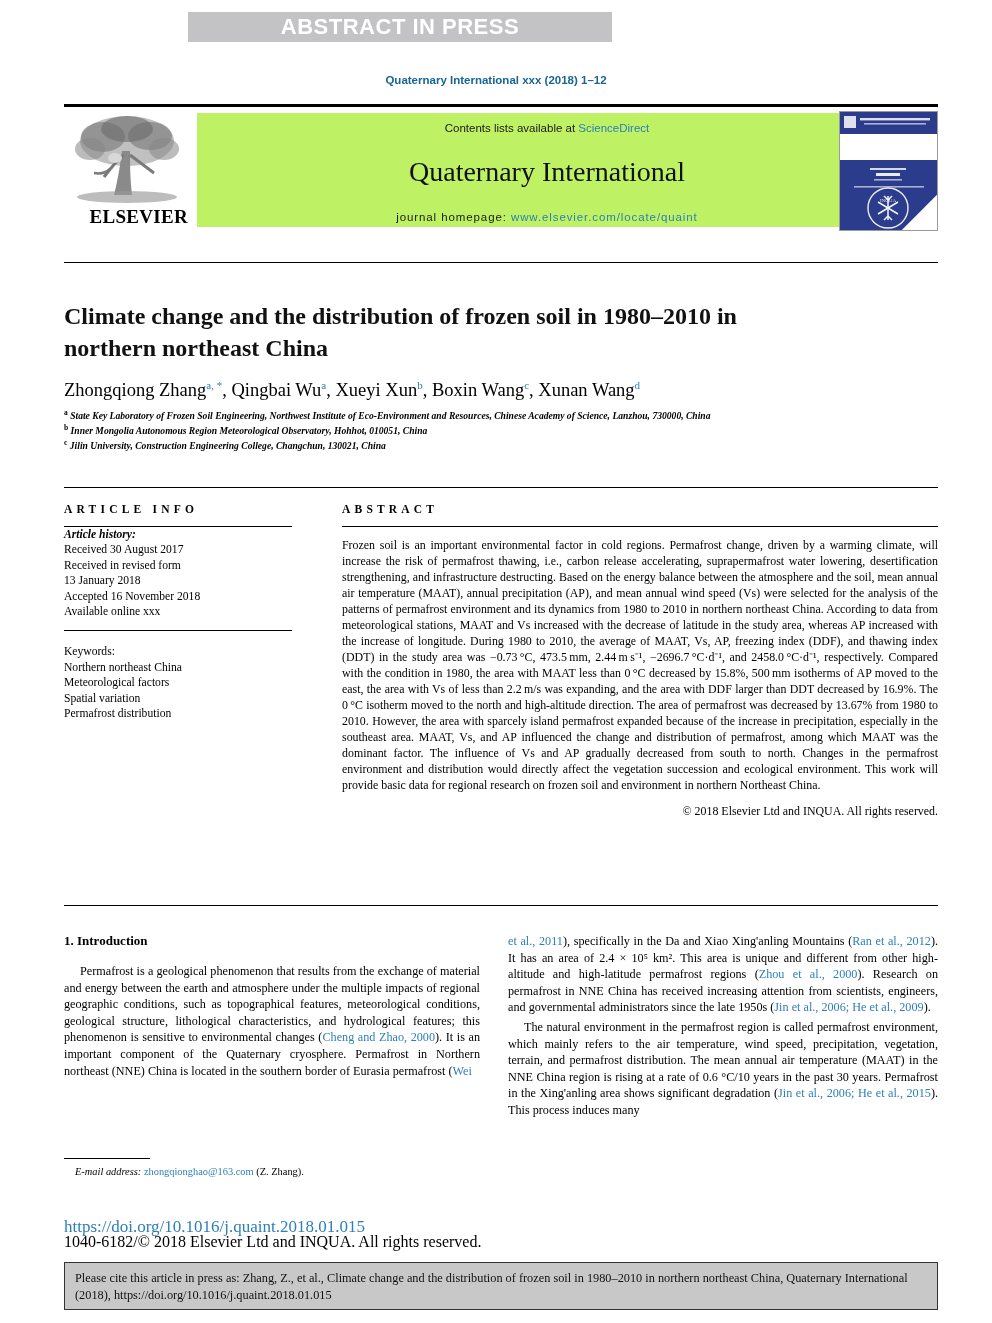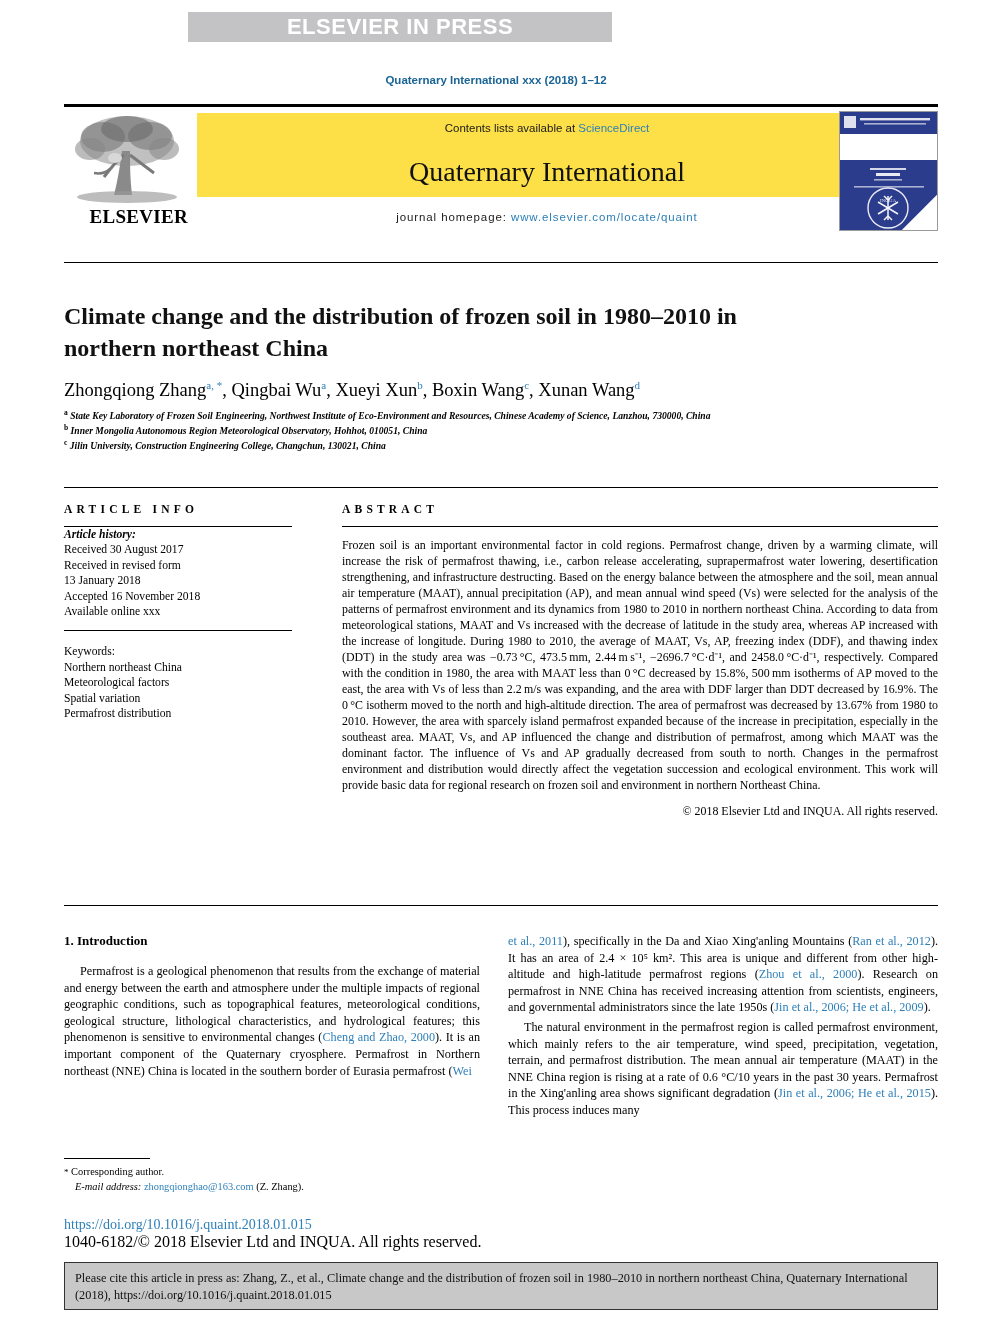--- a/index.html
+++ b/index.html
@@ -82,22 +82,22 @@
     font-size: 19px;
     font-weight: bold;
     letter-spacing: 0.3px;
     color: #000000;
   }
   .contents-box {
     position: absolute;
     left: 133px;
     top: 6px;
     width: 700px;
-    height: 84px;
-    background: #fde047;
+    height: 114px;
+    background: #bef264;
     text-align: center;
   }
   .contents-line {
     margin-top: 9px;
     font-family: "Liberation Sans", sans-serif;
     font-size: 11.5px;
     color: #1a1a1a;
   }
   .contents-line .sd-link { color: #2d7fb8; }
   .journal-title {
@@ -270,21 +270,21 @@
     line-height: 1.4;
   }
   .footnote .star { font-size: 9px; }
   .footnote .em-label { font-style: italic; }
   .footnote .mail { color: #2d7fb8; }
 
   .doi-line {
     position: absolute;
     left: 64px;
     top: 1217px;
-    font-size: 14px;
+    font-size: 17px;
     color: #2d7fb8;
   }
   .issn-line {
     position: absolute;
     left: 64px;
     top: 1233px;
     font-size: 16px;
     color: #000;
   }
 
@@ -305,21 +305,21 @@
     line-height: 1.38;
     color: #111;
   }
 </style>
 </head>
 <body>
 
 <div class="page">
 
   <div class="aip-band">
-    <span>ELSEVIER IN PRESS</span>
+    <span>ABSTRACT IN PRESS</span>
   </div>
 
   <div class="journal-ref">Quaternary International xxx (2018) 1–12</div>
 
   <div class="masthead">
 
     <div class="elsevier-logo">
       <svg class="tree-svg" width="114" height="96" viewBox="0 0 114 96">
         <g fill="#6f6f6f">
           <ellipse cx="57" cy="30" rx="47" ry="25" fill="#8d8d8d" opacity="0.55"></ellipse>
@@ -432,21 +432,20 @@
     <p class="para"><span>Permafrost is a geological phenomenon that results from the exchange of material and energy between the earth and atmosphere under the multiple impacts of regional geographic conditions, such as topographical features, meteorological conditions, geological structure, lithological characteristics, and hydrological features; this phenomenon is sensitive to environmental changes (</span><span class="cite">Cheng and Zhao, 2000</span><span>). It is an important component of the Quaternary cryosphere. Permafrost in Northern northeast (NNE) China is located in the southern border of Eurasia permafrost (</span><span class="cite">Wei</span></p>
   </div>
 
   <div class="body-right">
     <p class="para no-ind"><span class="cite">et al., 2011</span><span>), specifically in the Da and Xiao Xing'anling Mountains (</span><span class="cite">Ran et al., 2012</span><span>). It has an area of 2.4 × 10⁵ km². This area is unique and different from other high-altitude and high-latitude permafrost regions (</span><span class="cite">Zhou et al., 2000</span><span>). Research on permafrost in NNE China has received increasing attention from scientists, engineers, and governmental administrators since the late 1950s (</span><span class="cite">Jin et al., 2006; He et al., 2009</span><span>).</span></p>
     <p class="para"><span>The natural environment in the permafrost region is called permafrost environment, which mainly refers to the air temperature, wind speed, precipitation, vegetation, terrain, and permafrost distribution. The mean annual air temperature (MAAT) in the NNE China region is rising at a rate of 0.6 °C/10 years in the past 30 years. Permafrost in the Xing'anling area shows significant degradation (</span><span class="cite">Jin et al., 2006; He et al., 2015</span><span>). This process induces many</span></p>
   </div>
 
   <div class="fn-rule"></div>
   <div class="footnote">
-    <div><span class="star">*</span> <span>Corresponding author.</span></div>
     <div style="padding-left:11px;"><span class="em-label">E-mail address:</span> <span class="mail">zhongqionghao@163.com</span> <span>(Z. Zhang).</span></div>
   </div>
 
   <div class="doi-line">https://doi.org/10.1016/j.quaint.2018.01.015</div>
   <div class="issn-line">1040-6182/© 2018 Elsevier Ltd and INQUA. All rights reserved.</div>
 
   <div class="cite-box">
     <div class="cite-box-text">Please cite this article in press as: Zhang, Z., et al., Climate change and the distribution of frozen soil in 1980–2010 in northern northeast China, Quaternary International (2018), https://doi.org/10.1016/j.quaint.2018.01.015</div>
   </div>
 

